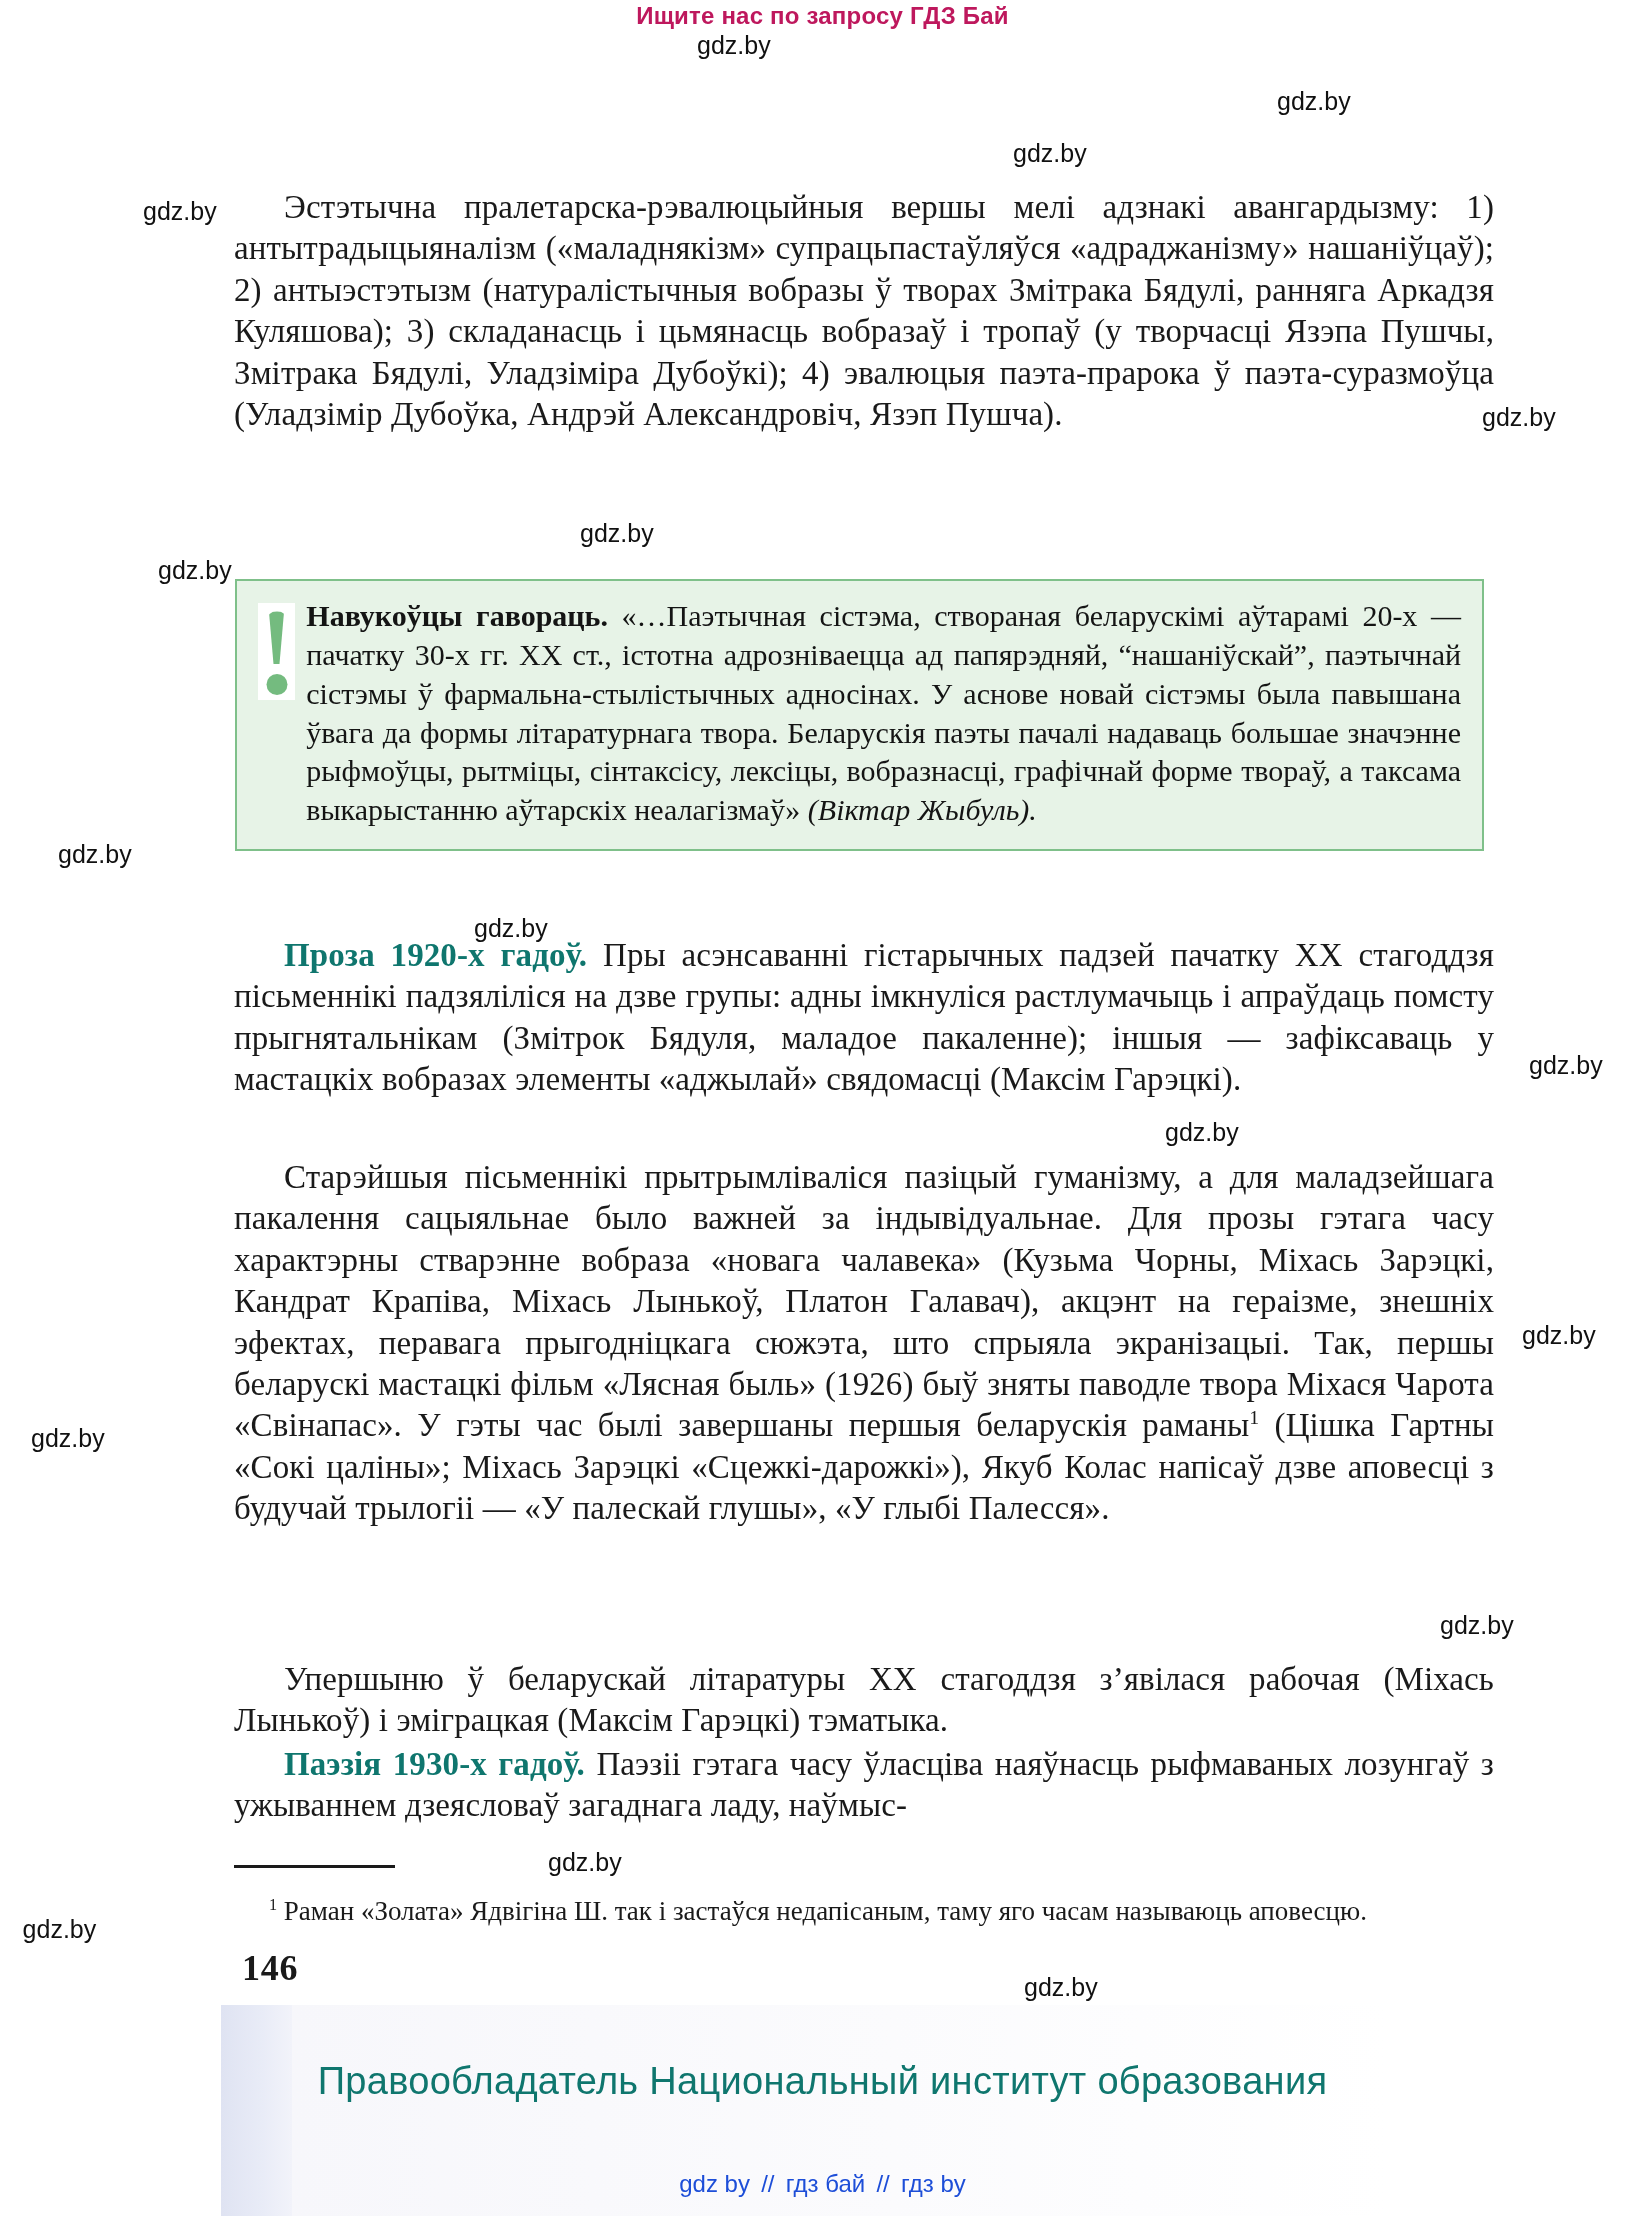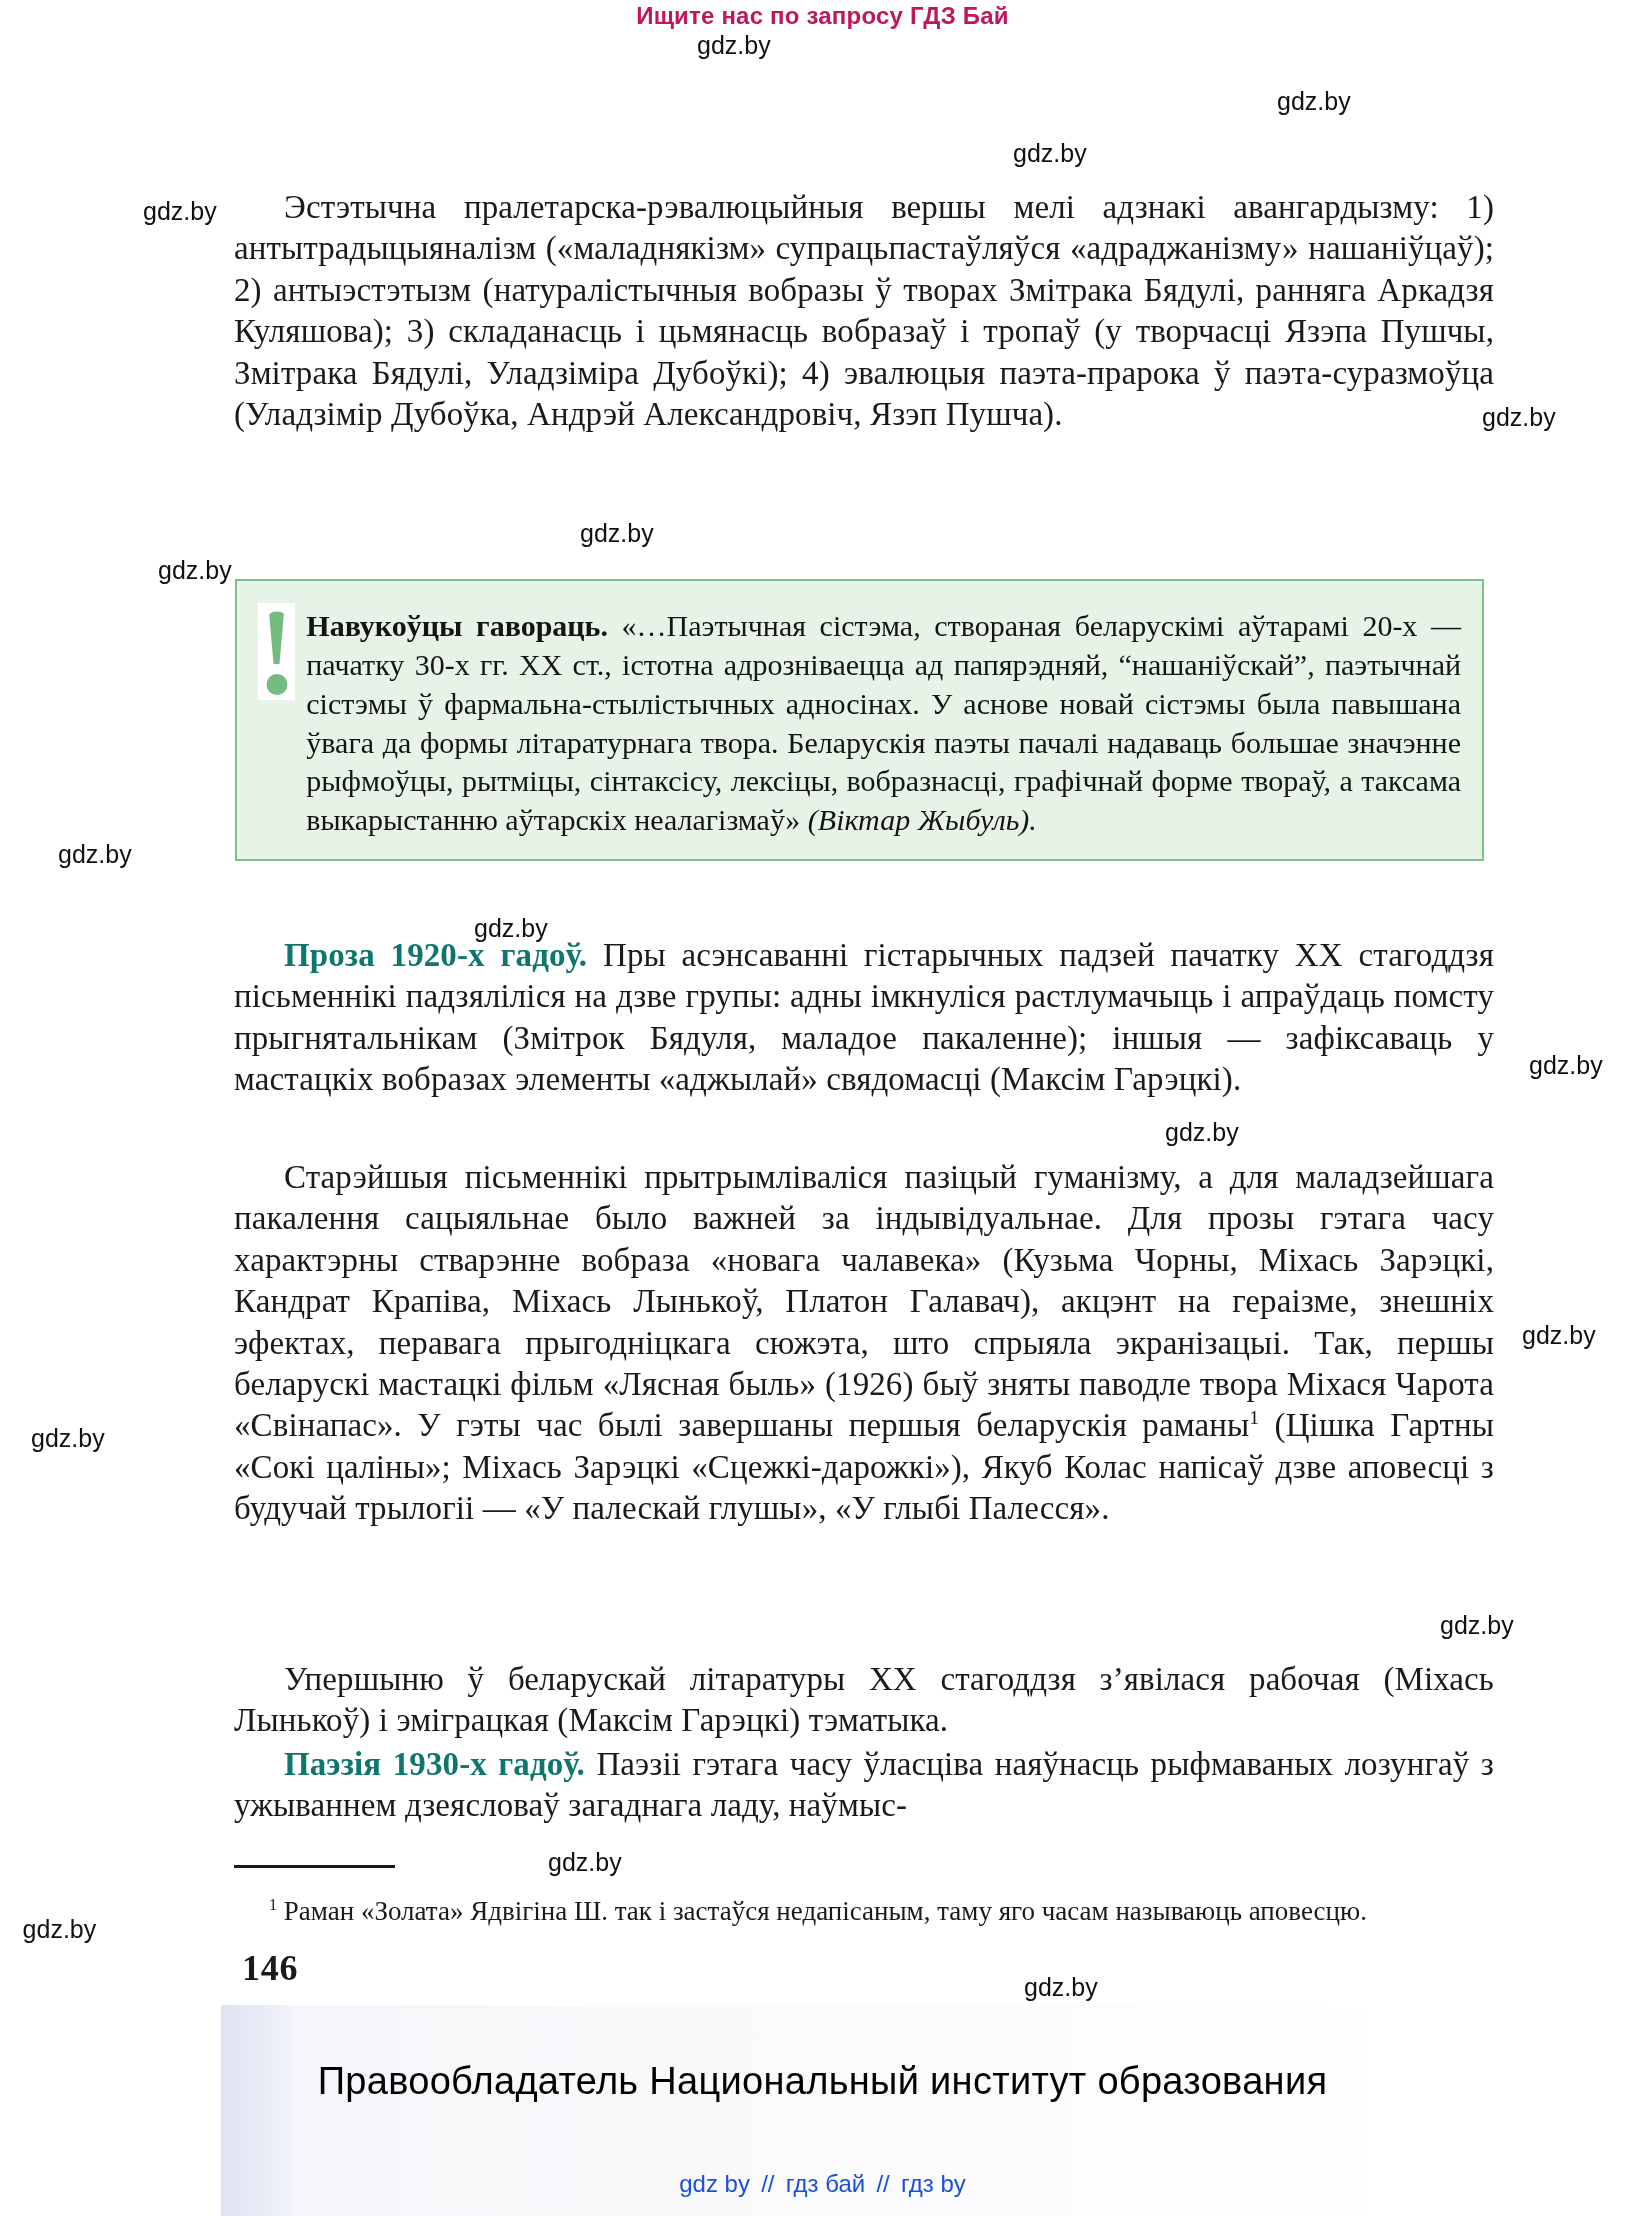--- a/index.html
+++ b/index.html
@@ -117,21 +117,20 @@
     height: 21px;
     border-radius: 50%;
     background: #74bb7f;
   }
   .callout-text {
     flex: 1 1 auto;
     font-size: 30px;
     line-height: 1.295;
     text-align: justify;
     color: #141414;
-    margin-top: 10px;
   }
   .callout-text .lead { font-weight: bold; }
   .callout-text .attrib { font-style: italic; }
 
   
   .fn-rule {
     position: absolute;
     left: 234px;
     top: 1865px;
     width: 161px;
@@ -178,21 +177,21 @@
 
   
   .copyright {
     position: absolute;
     left: 0;
     top: 2060px;
     width: 1645px;
     text-align: center;
     font-family: "Liberation Sans", "DejaVu Sans", sans-serif;
     font-size: 38px;
-    color: #000000;
+    color: #0f766e;
     white-space: nowrap;
     letter-spacing: 0.3px;
   }
 
   
   .footer-links {
     position: absolute;
     left: 0;
     top: 2170px;
     width: 1645px;

